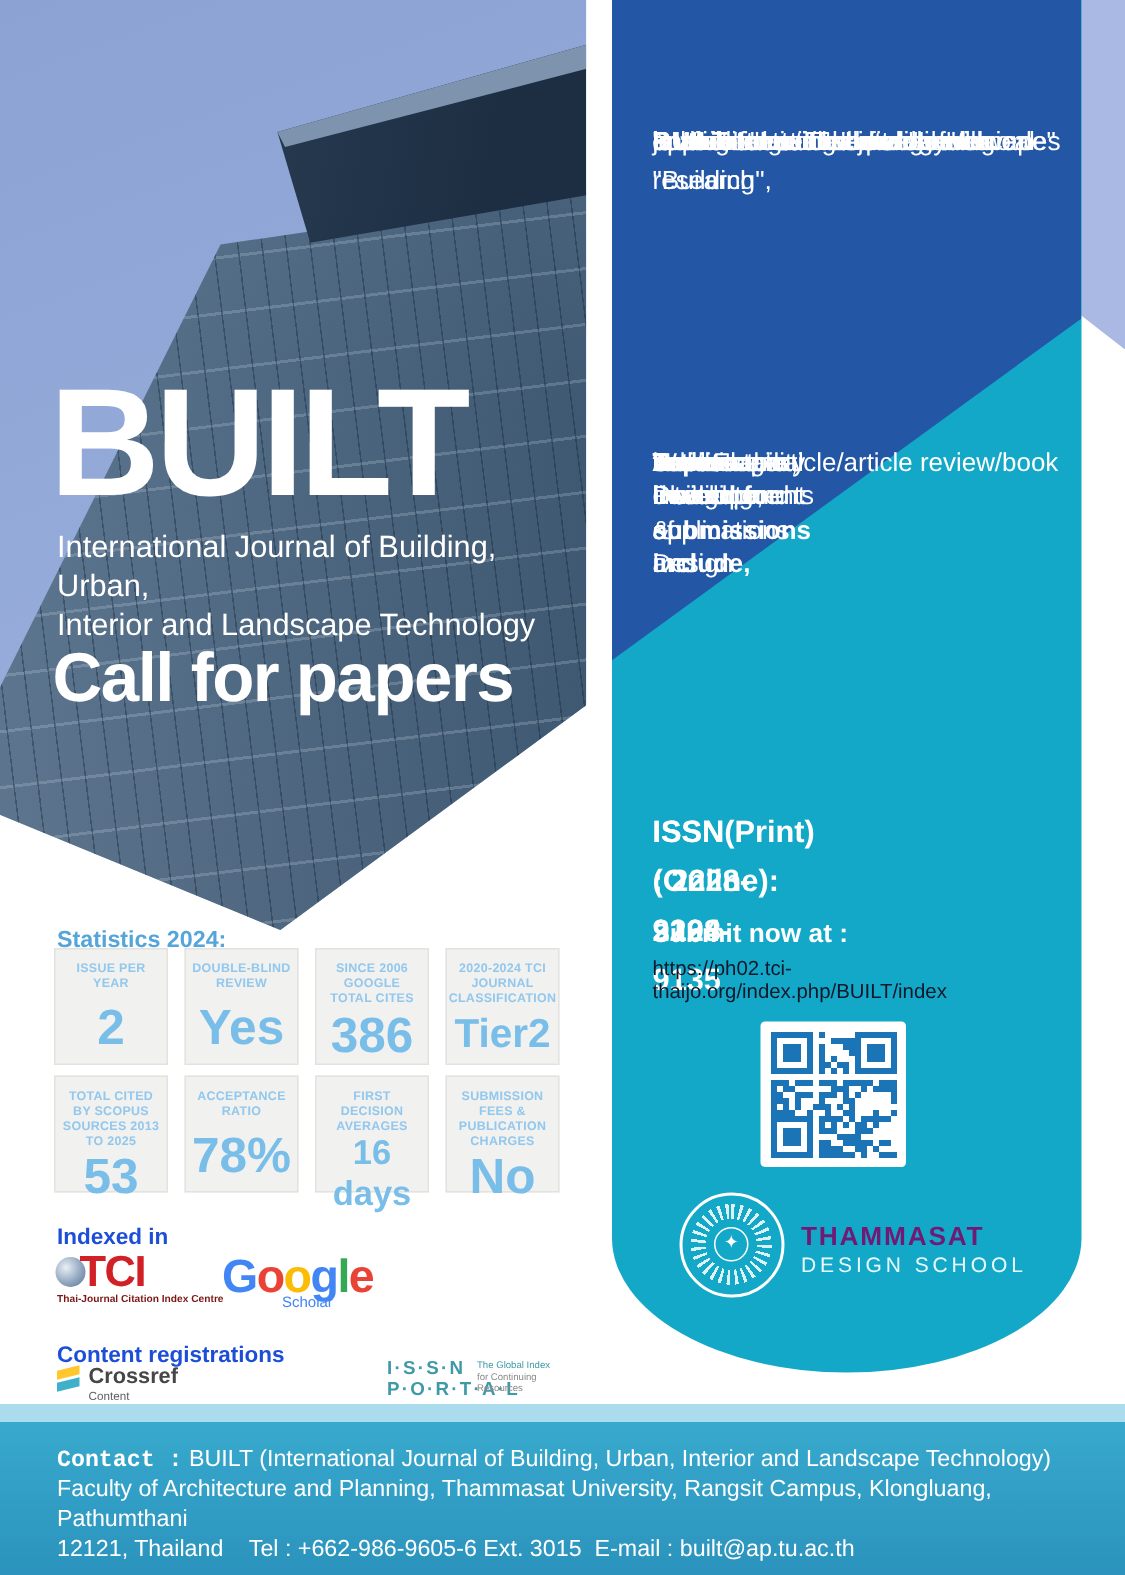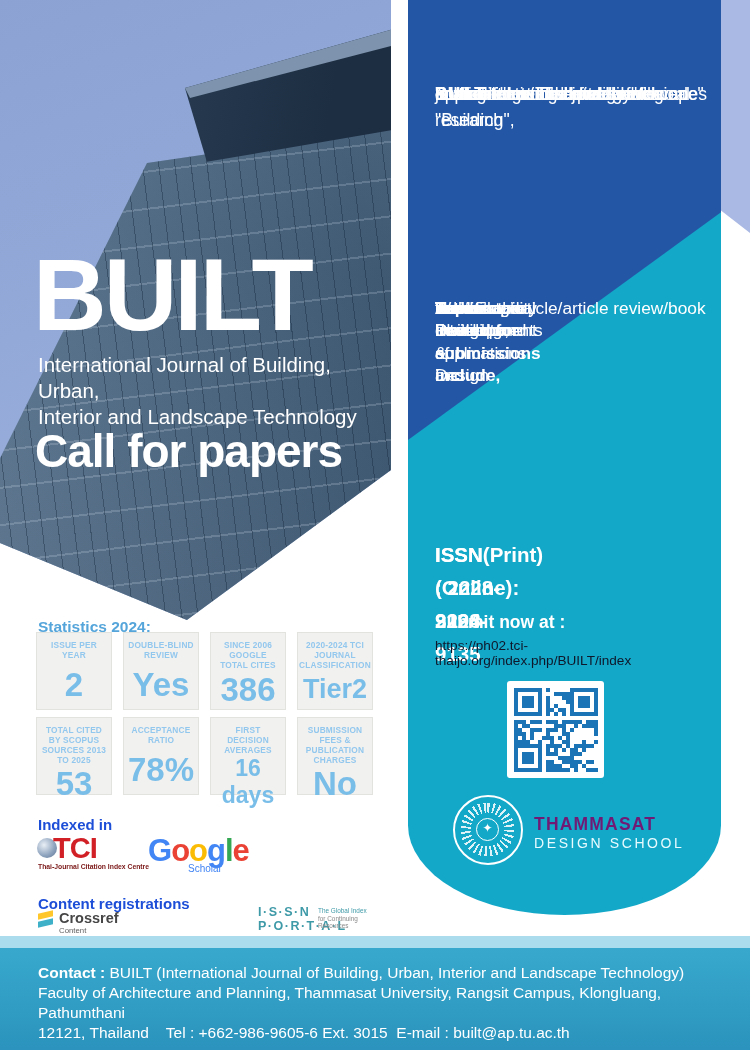--- a/index.html
+++ b/index.html
@@ -104,21 +104,21 @@
   .pt-words{left:0;top:0;color:#3f9aa8;font-size:12.5px;font-weight:700;line-height:13.5px;
     letter-spacing:1.5px;}
   .pt-cap{left:60px;top:1px;font-size:6.4px;line-height:7.5px;color:#8a8a8a;}
   .pt-cap .t{color:#3f9aa8;}
 
   
   .strip{left:0;top:936px;width:750px;height:12px;background:#aadcee;}
   .bar{left:0;top:948px;width:750px;height:102px;
     background:linear-gradient(180deg,#38a9cd,#2b93bd);}
   .contact{left:38px;top:963px;width:690px;color:#fff;font-size:15.5px;line-height:20px;}
-  .contact b{font-weight:700;}
+  .contact b{font-weight:700;font-family:Liberation Mono, monospace;}
   .contact-line{white-space:pre-wrap;}
 </style>
 </head>
 <body>
 
 <div class="abs photo">
   <div class="abs bldg-shaft">
     <div class="abs bldg-grid"></div>
   </div>
   <div class="abs bldg-cap"></div>

